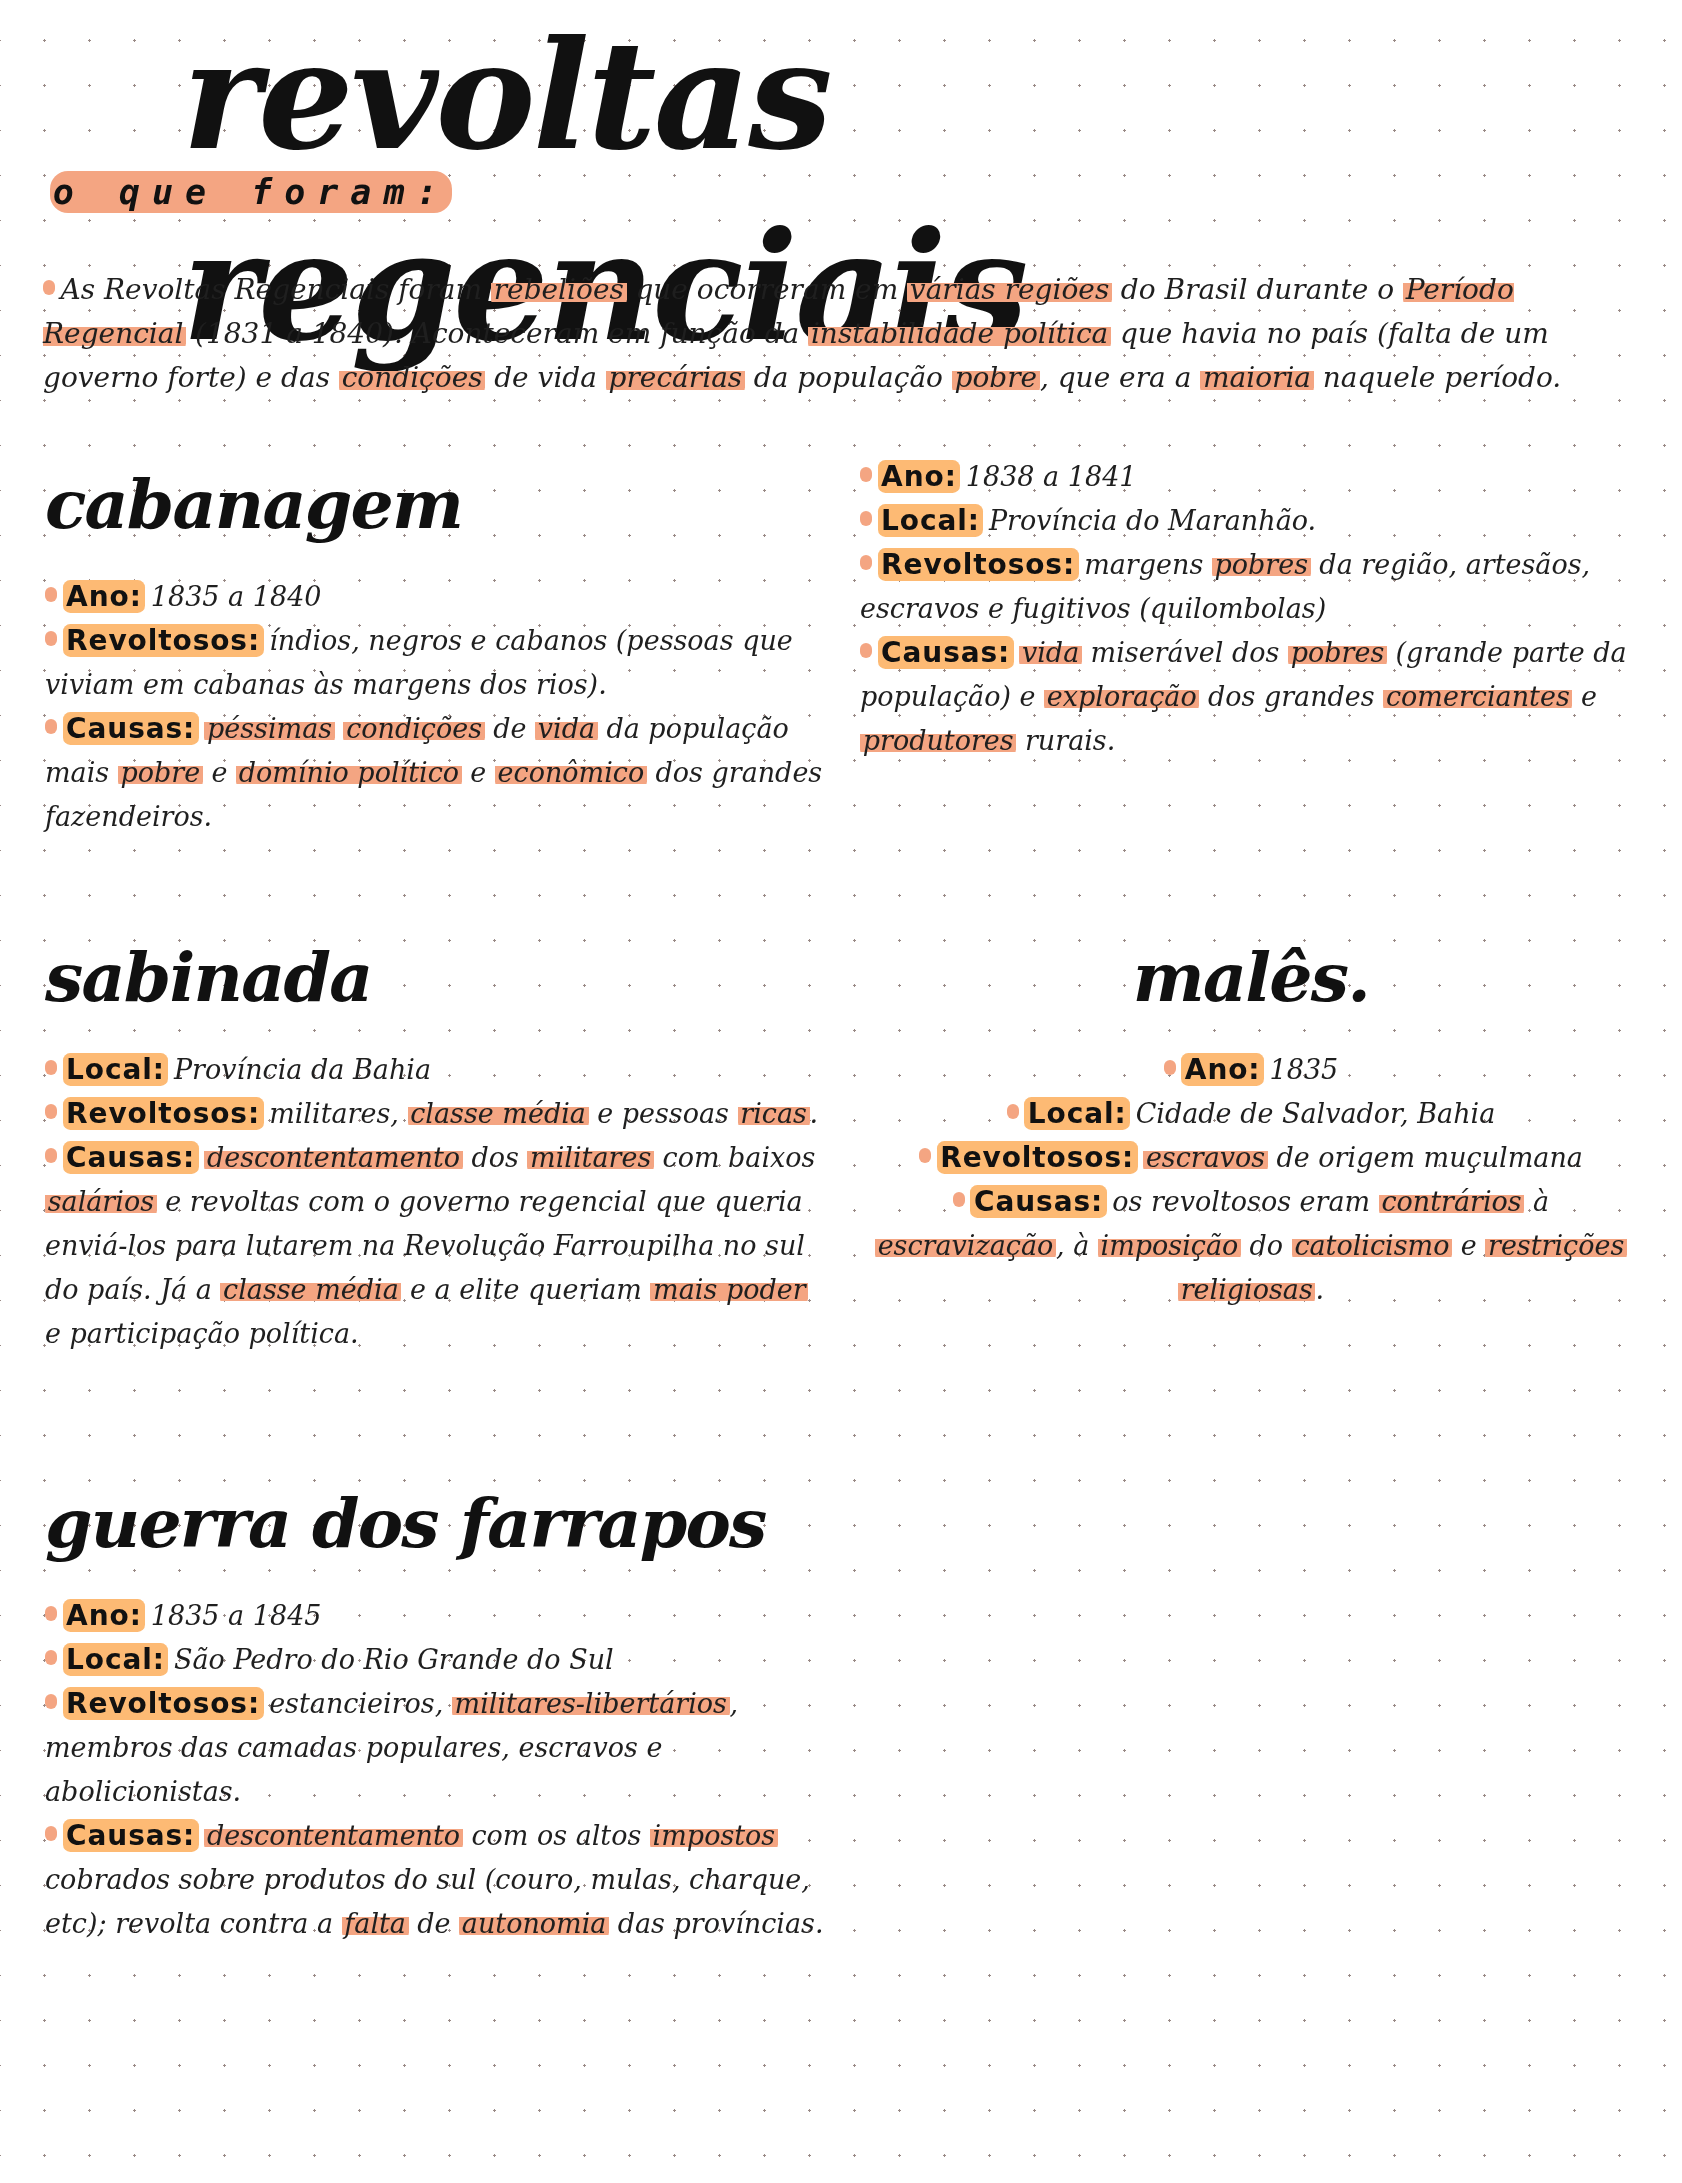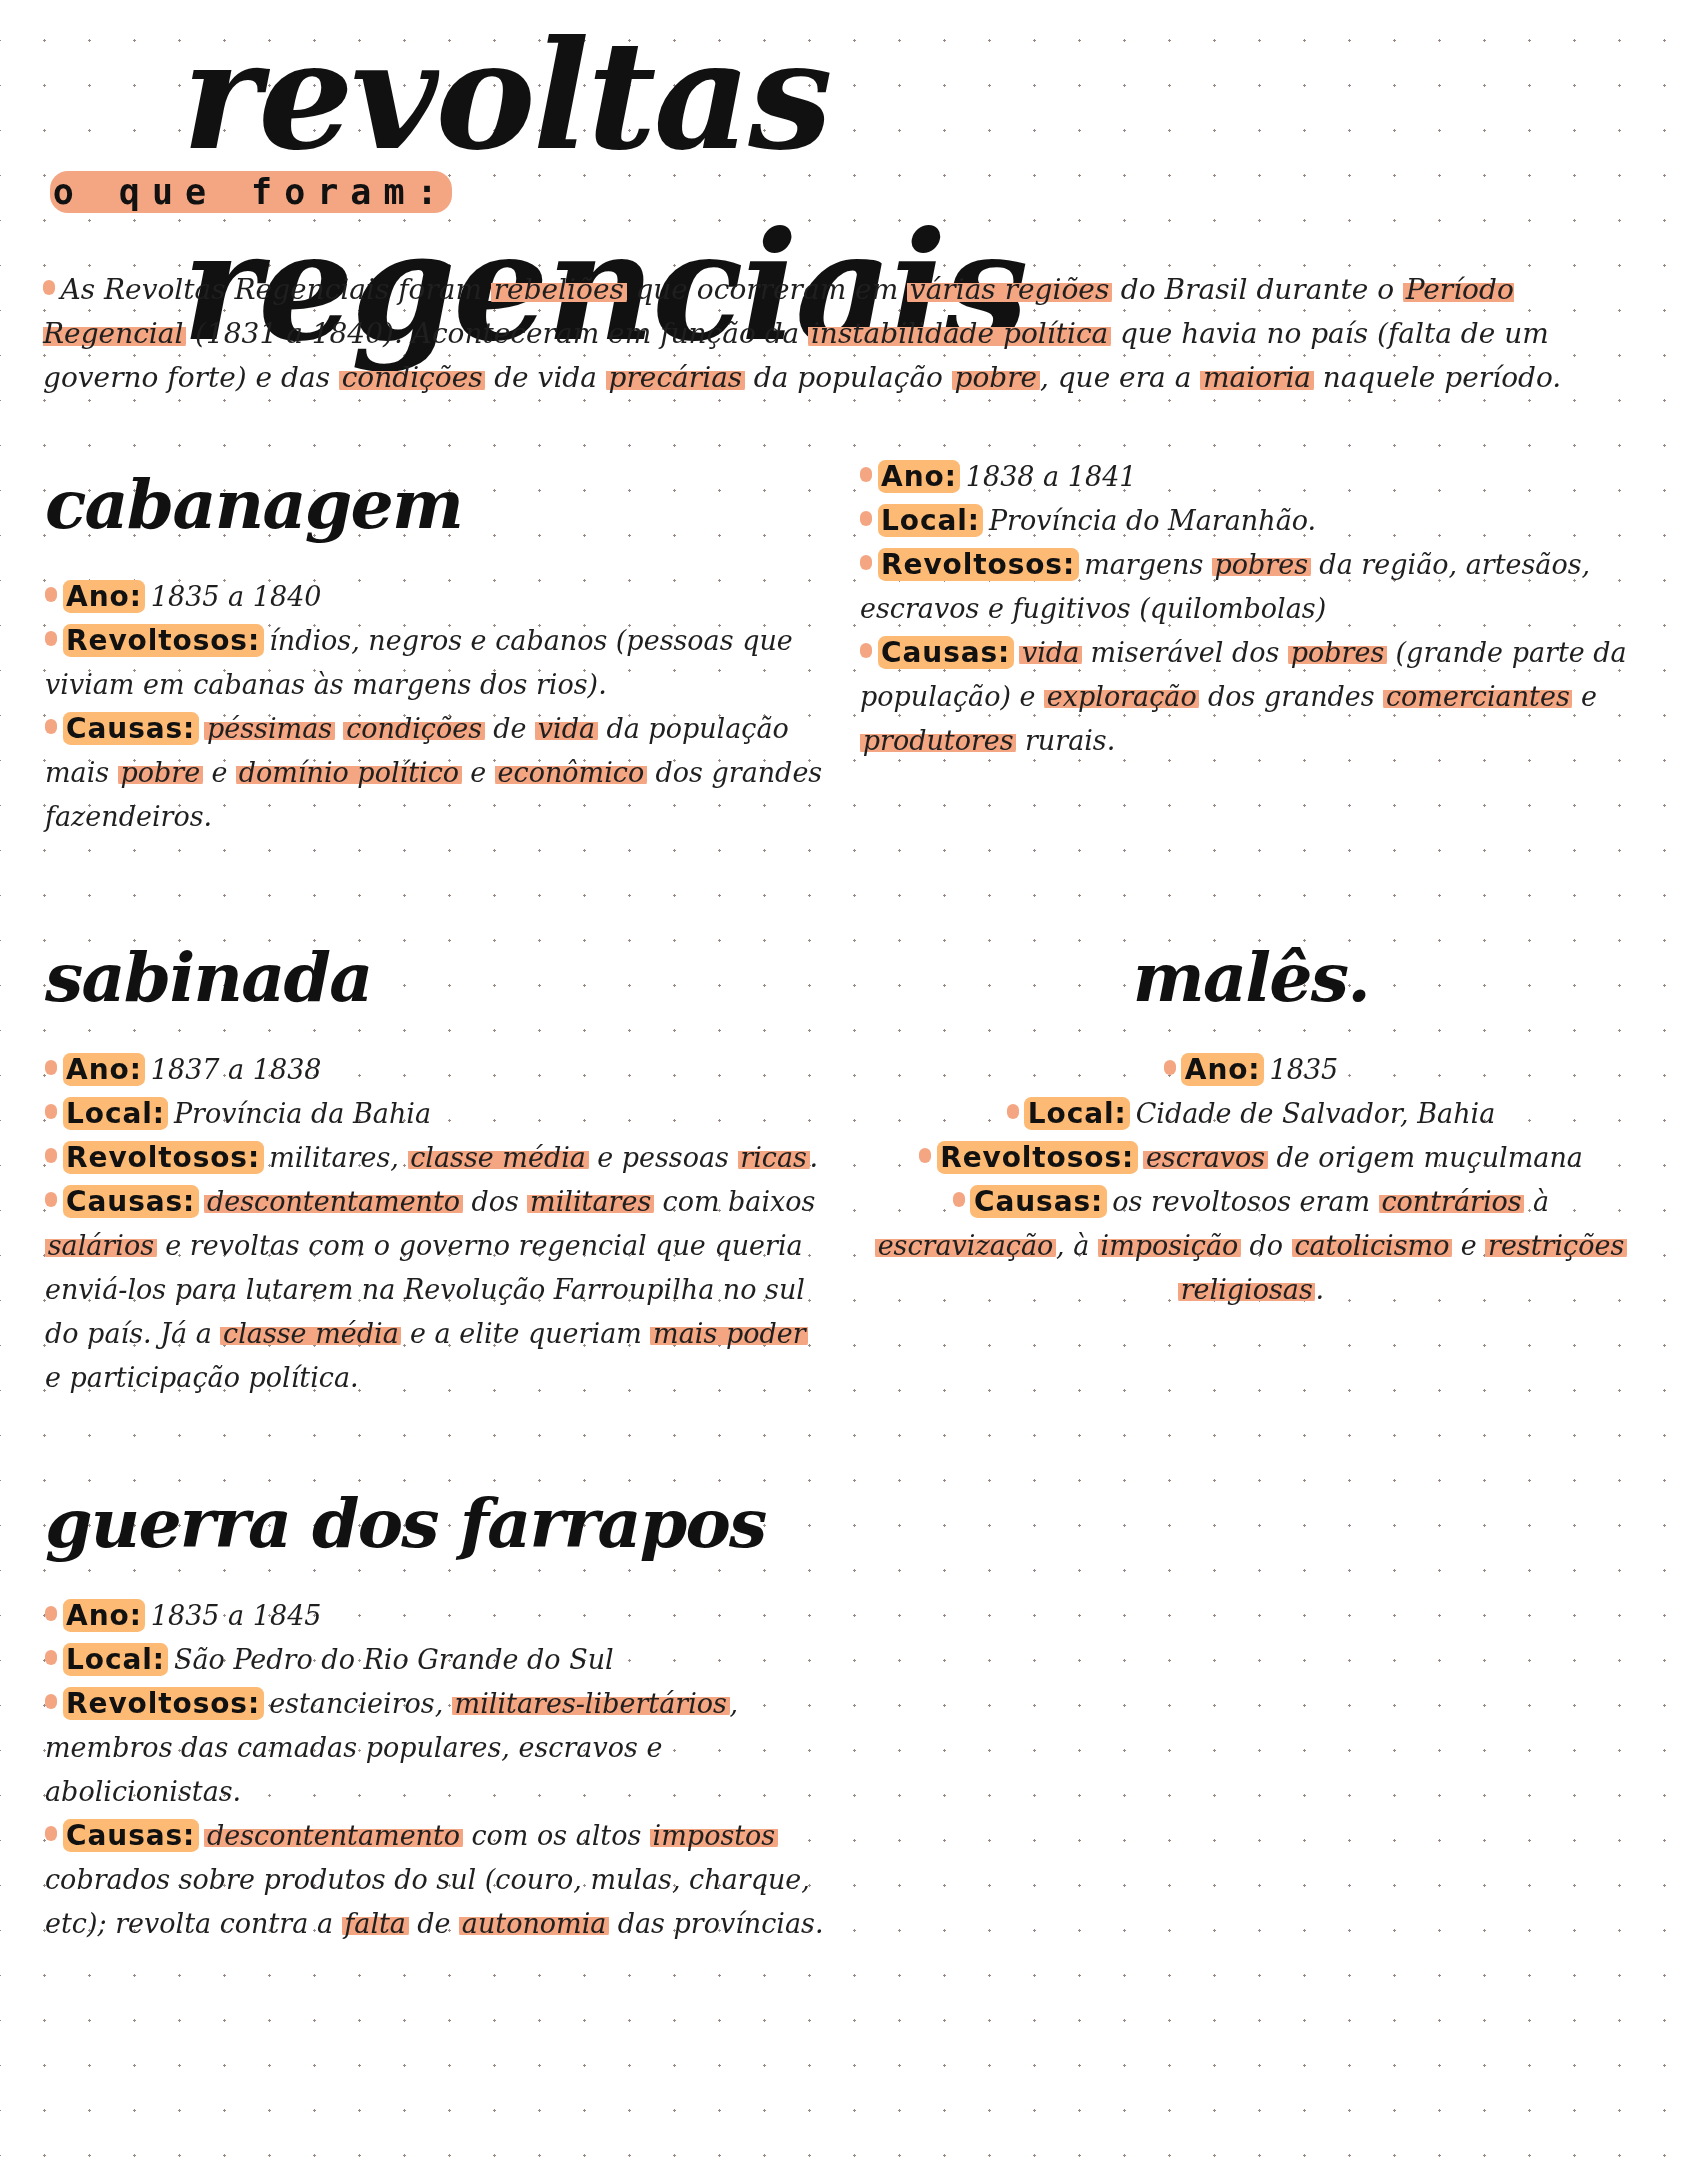--- a/index.html
+++ b/index.html
@@ -21,20 +21,21 @@
     color: #111; text-align: left;
   }
   .intro-heading {
     position: absolute; left: 50px; top: 171px;
     font-family: "DejaVu Sans Mono", monospace; font-weight: bold;
     font-size: 35px; letter-spacing: 12px; color: #111;
   }
   .intro-heading span.letter {
     display: inline-block; padding: 0.9px 2.7px; border-radius: 18px;
     background: #f4a582;
+    font-style: italic;
   }
   .intro {
     position: absolute; left: 43px; top: 268px; width: 1601px;
     font-family: "DejaVu Serif", serif; font-style: italic;
     font-size: 28px; line-height: 44px; color: #1f1f1f;
   }
   .bullet-dot {
     display: inline-block; width: 12px; height: 15.5px; border-radius: 6.4px;
     background: #f4a582; vertical-align: 3.6px; margin-right: 5.5px;
   }
@@ -78,21 +79,20 @@
 
 <div class="section" style="left:860px; top:455px;">
   <div class="field"><span class="bullet-dot"></span><span class="label">Ano:</span><span class="val">1838 a 1841</span></div>
   <div class="field"><span class="bullet-dot"></span><span class="label">Local:</span><span class="val">Província do Maranhão.</span></div>
   <div class="field"><span class="bullet-dot"></span><span class="label">Revoltosos:</span><span class="val"><span>margens </span><span class="hl">pobres</span><span> da região, artesãos, escravos e fugitivos (quilombolas)</span></span></div>
   <div class="field"><span class="bullet-dot"></span><span class="label">Causas:</span><span class="val"><span class="hl">vida</span><span> miserável dos </span><span class="hl">pobres</span><span> (grande parte da população) e </span><span class="hl">exploração</span><span> dos grandes </span><span class="hl">comerciantes</span><span> e </span><span class="hl">produtores</span><span> rurais.</span></span></div>
 </div>
 
 <div class="section" style="left:45px; top:932px;">
   <div class="section-title">sabinada</div>
-  <div class="field"><span class="bullet-dot"></span><span class="label">Ano:</span><span class="val">1837 a 1838</span></div>
   <div class="field"><span class="bullet-dot"></span><span class="label">Local:</span><span class="val">Província da Bahia</span></div>
   <div class="field"><span class="bullet-dot"></span><span class="label">Revoltosos:</span><span class="val"><span>militares, </span><span class="hl">classe média</span><span> e pessoas </span><span class="hl">ricas</span><span>.</span></span></div>
   <div class="field"><span class="bullet-dot"></span><span class="label">Causas:</span><span class="val"><span class="hl">descontentamento</span><span> dos </span><span class="hl">militares</span><span> com baixos </span><span class="hl">salários</span><span> e revoltas com o governo regencial que queria enviá-los para lutarem na Revolução Farroupilha no sul do país. Já a </span><span class="hl">classe média</span><span> e a elite queriam </span><span class="hl">mais poder</span><span> e participação política.</span></span></div>
 </div>
 
 <div class="section" style="left:860px; top:932px;text-align:center;">
   <div class="section-title">malês.</div>
   <div class="field"><span class="bullet-dot"></span><span class="label">Ano:</span><span class="val">1835</span></div>
   <div class="field"><span class="bullet-dot"></span><span class="label">Local:</span><span class="val">Cidade de Salvador, Bahia</span></div>
   <div class="field"><span class="bullet-dot"></span><span class="label">Revoltosos:</span><span class="val"><span class="hl">escravos</span><span> de origem muçulmana</span></span></div>

